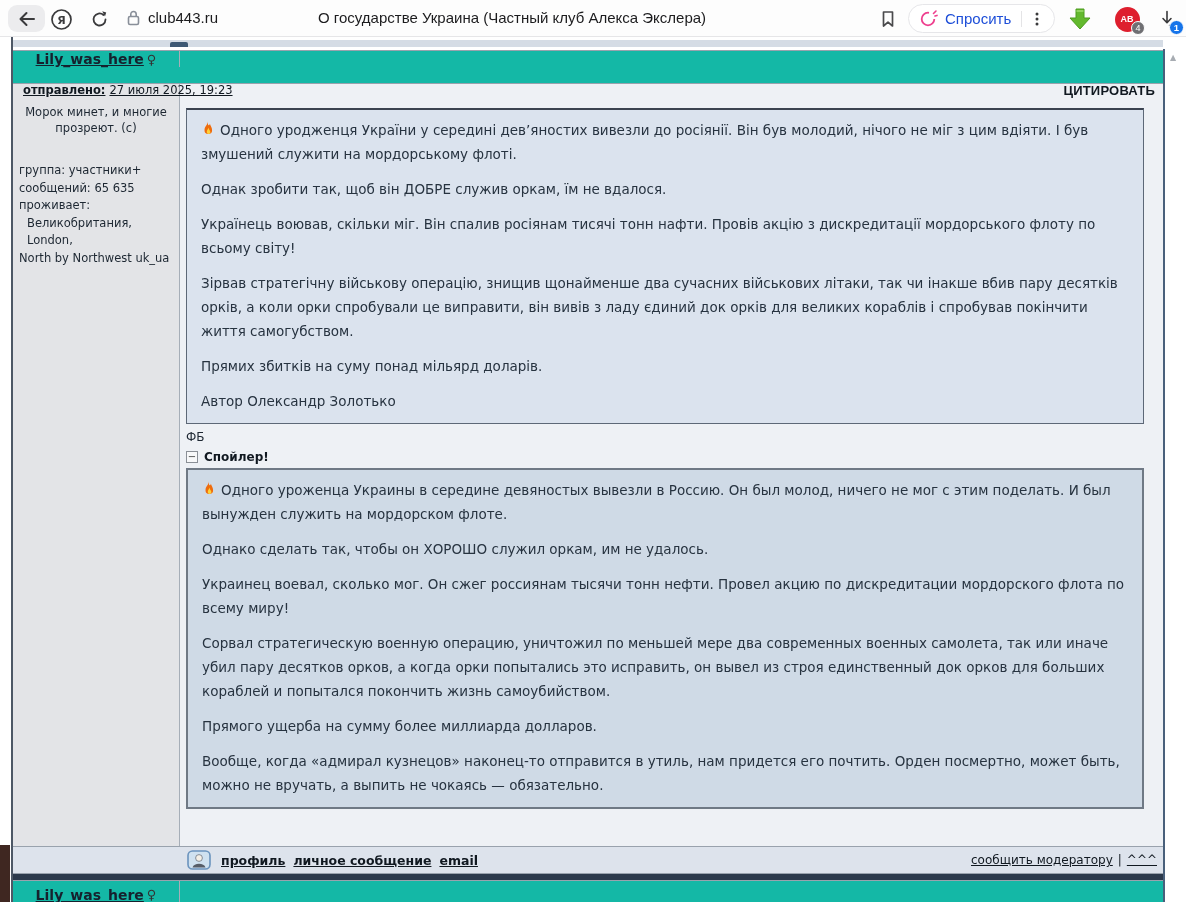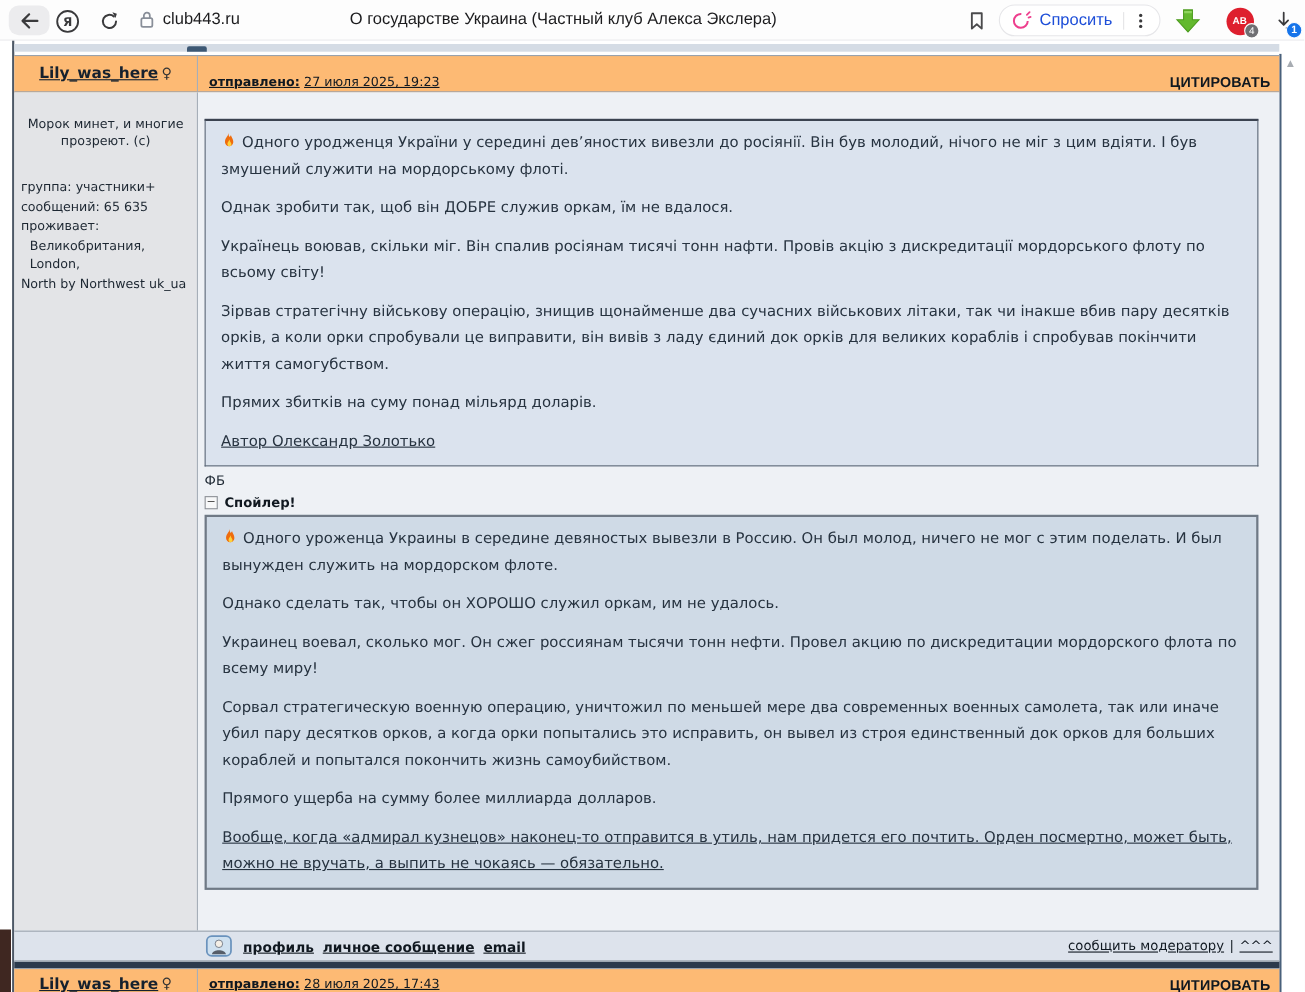--- a/index.html
+++ b/index.html
@@ -61,21 +61,21 @@
   .page-right-border { position:absolute; left:1163px; top:12px; width:2px; height:853px; background:#49607b; }
   .corner-dark { position:absolute; left:0; top:808px; width:10px; height:57px; background:#3f2721; }
   .scroll-arrow { position:absolute; left:1170px; top:16px; font-size:8px; color:#a7acb2; }
 
   .forum { position:absolute; left:13px; top:3px; width:1150px; }
 
   .remnant { height:7px; background:#d5dce5; position:relative; margin-bottom:3px; }
   .remnant .blob { position:absolute; left:157px; top:2px; width:18px; height:5px; background:#3d5874; border-radius:2px 2px 0 0; }
 
   .row-border { border-top:1px solid #99a2ad; border-bottom:1px solid #99a2ad; }
-  .hdr-row { display:flex; height:34px; background:#fdba74; }
+  .hdr-row { display:flex; height:34px; background:#14b8a6;flex-direction:column; }
   .side-cell {
     width:167px; border-right:1px solid #a6aeb8; display:flex; align-items:center; justify-content:center; gap:3px;
   }
   .author-link { font-size:14px; font-weight:bold; color:#16212e; text-decoration:underline; cursor:pointer; }
   .gender { font-size:13px; color:#333; }
   .hdr-main { flex:1; display:flex; padding:16px 10px; position:relative; }
   .sent-label { font-size:11.5px; font-weight:bold; text-decoration:underline; color:#101820; }
   .sent-value { font-size:11.5px; color:#101820; margin-left:4px;text-decoration:underline; }
   .quote-link {
     position:absolute; right:8px; font-size:13px; font-weight:bold; 
@@ -88,21 +88,21 @@
   .uinfo { line-height:17.5px; }
   .uinfo .indent { padding-left:8px; }
   .body-main { flex:1; background:#eef1f5; padding:0 19px 0 6px; overflow:hidden; }
 
   .qbox {
     background:#dbe3ee; border:1px solid #5d6877; border-top:2px solid #3b4350;
     padding:8px 14px 10px 14px; font-size:13.5px; line-height:24px; color:#273340;
   }
   .qbox1 { margin-top:24px; }
   .qbox p { margin:0 0 11px 0; }
-  .qbox p:last-child, .qbox div p:last-child { margin-bottom:0;text-decoration:underline; }
+  .qbox p:last-child, .qbox div p:last-child { margin-bottom:0; }
   .flame { vertical-align:-2px; margin-right:5px; }
 
   .fb-line { margin-top:6px; font-size:12px; color:#1d2732; }
   .spoiler-head { margin-top:6px; display:flex; align-items:center; gap:6px; }
   .minus-box {
     width:12px; height:12px; border:1px solid #8a8f96; background:#f7f8f9; color:#444;
     font-size:10px; line-height:10px; display:flex; align-items:center; justify-content:center; cursor:pointer;
   }
   .spoiler-label { font-size:12px; font-weight:bold; color:#101820; }
   .qbox2 { margin-top:4px; background:#cfdae6; border:2px solid #6f7985; border-top:2px solid #6f7985; }

